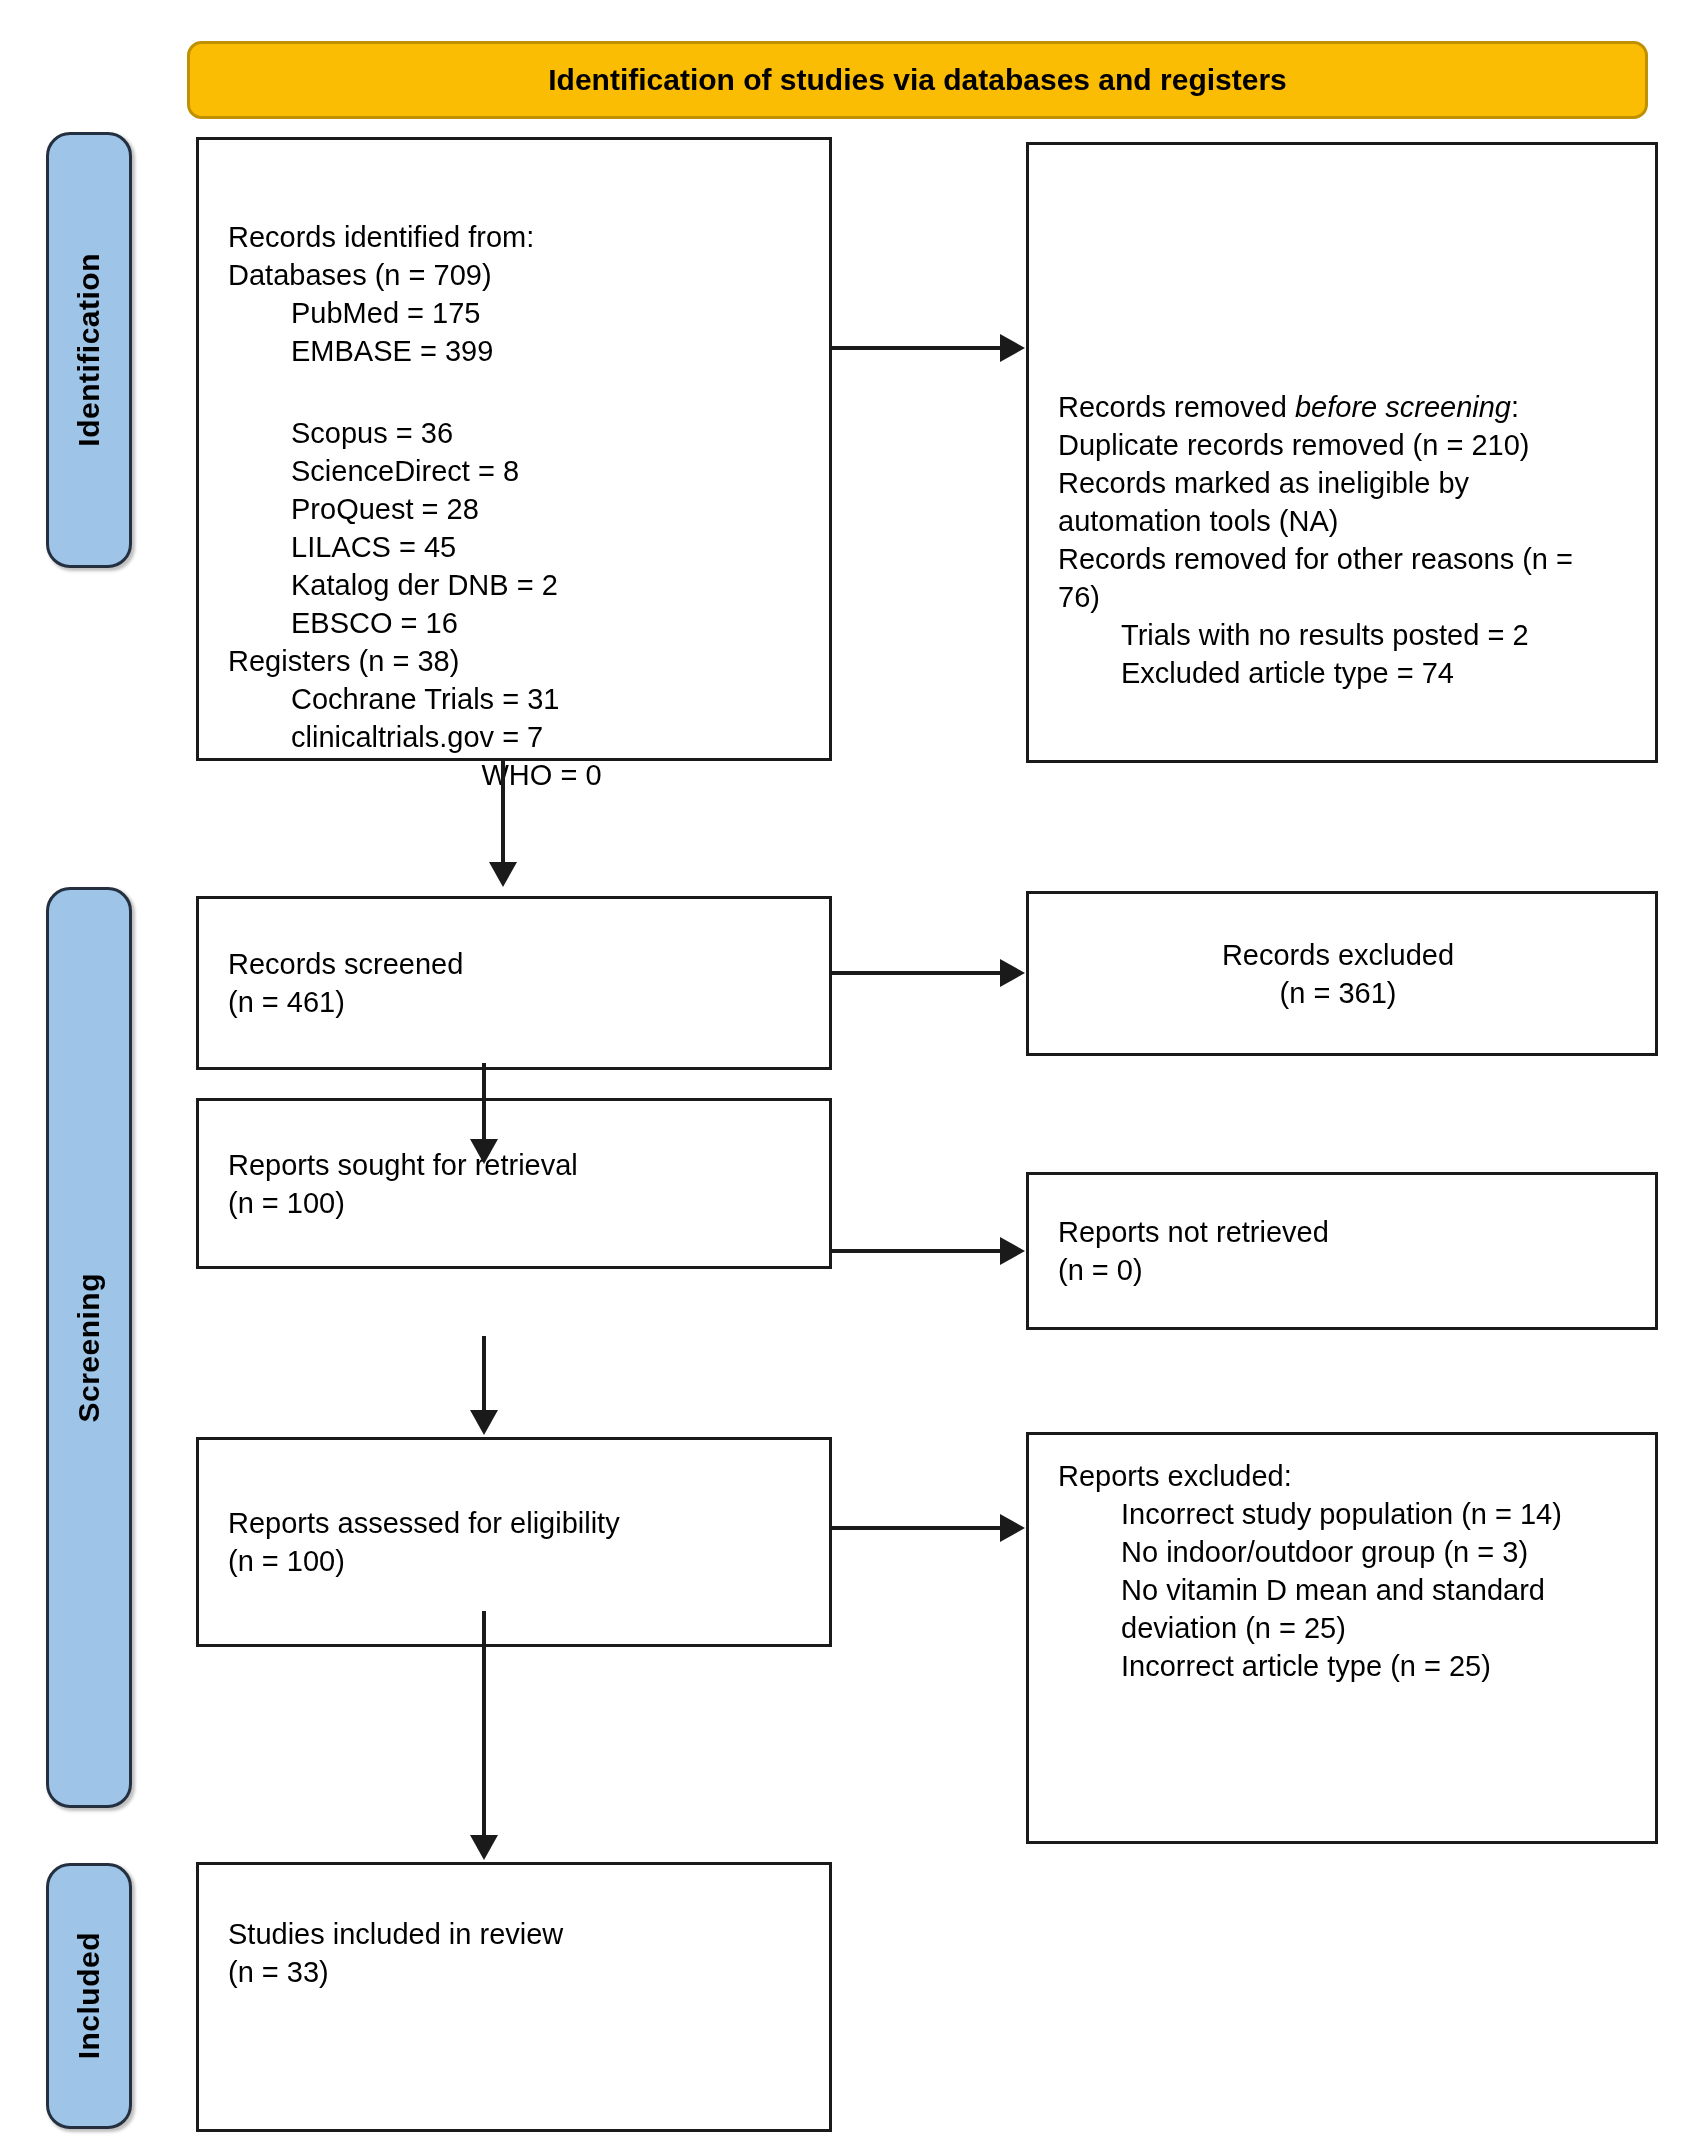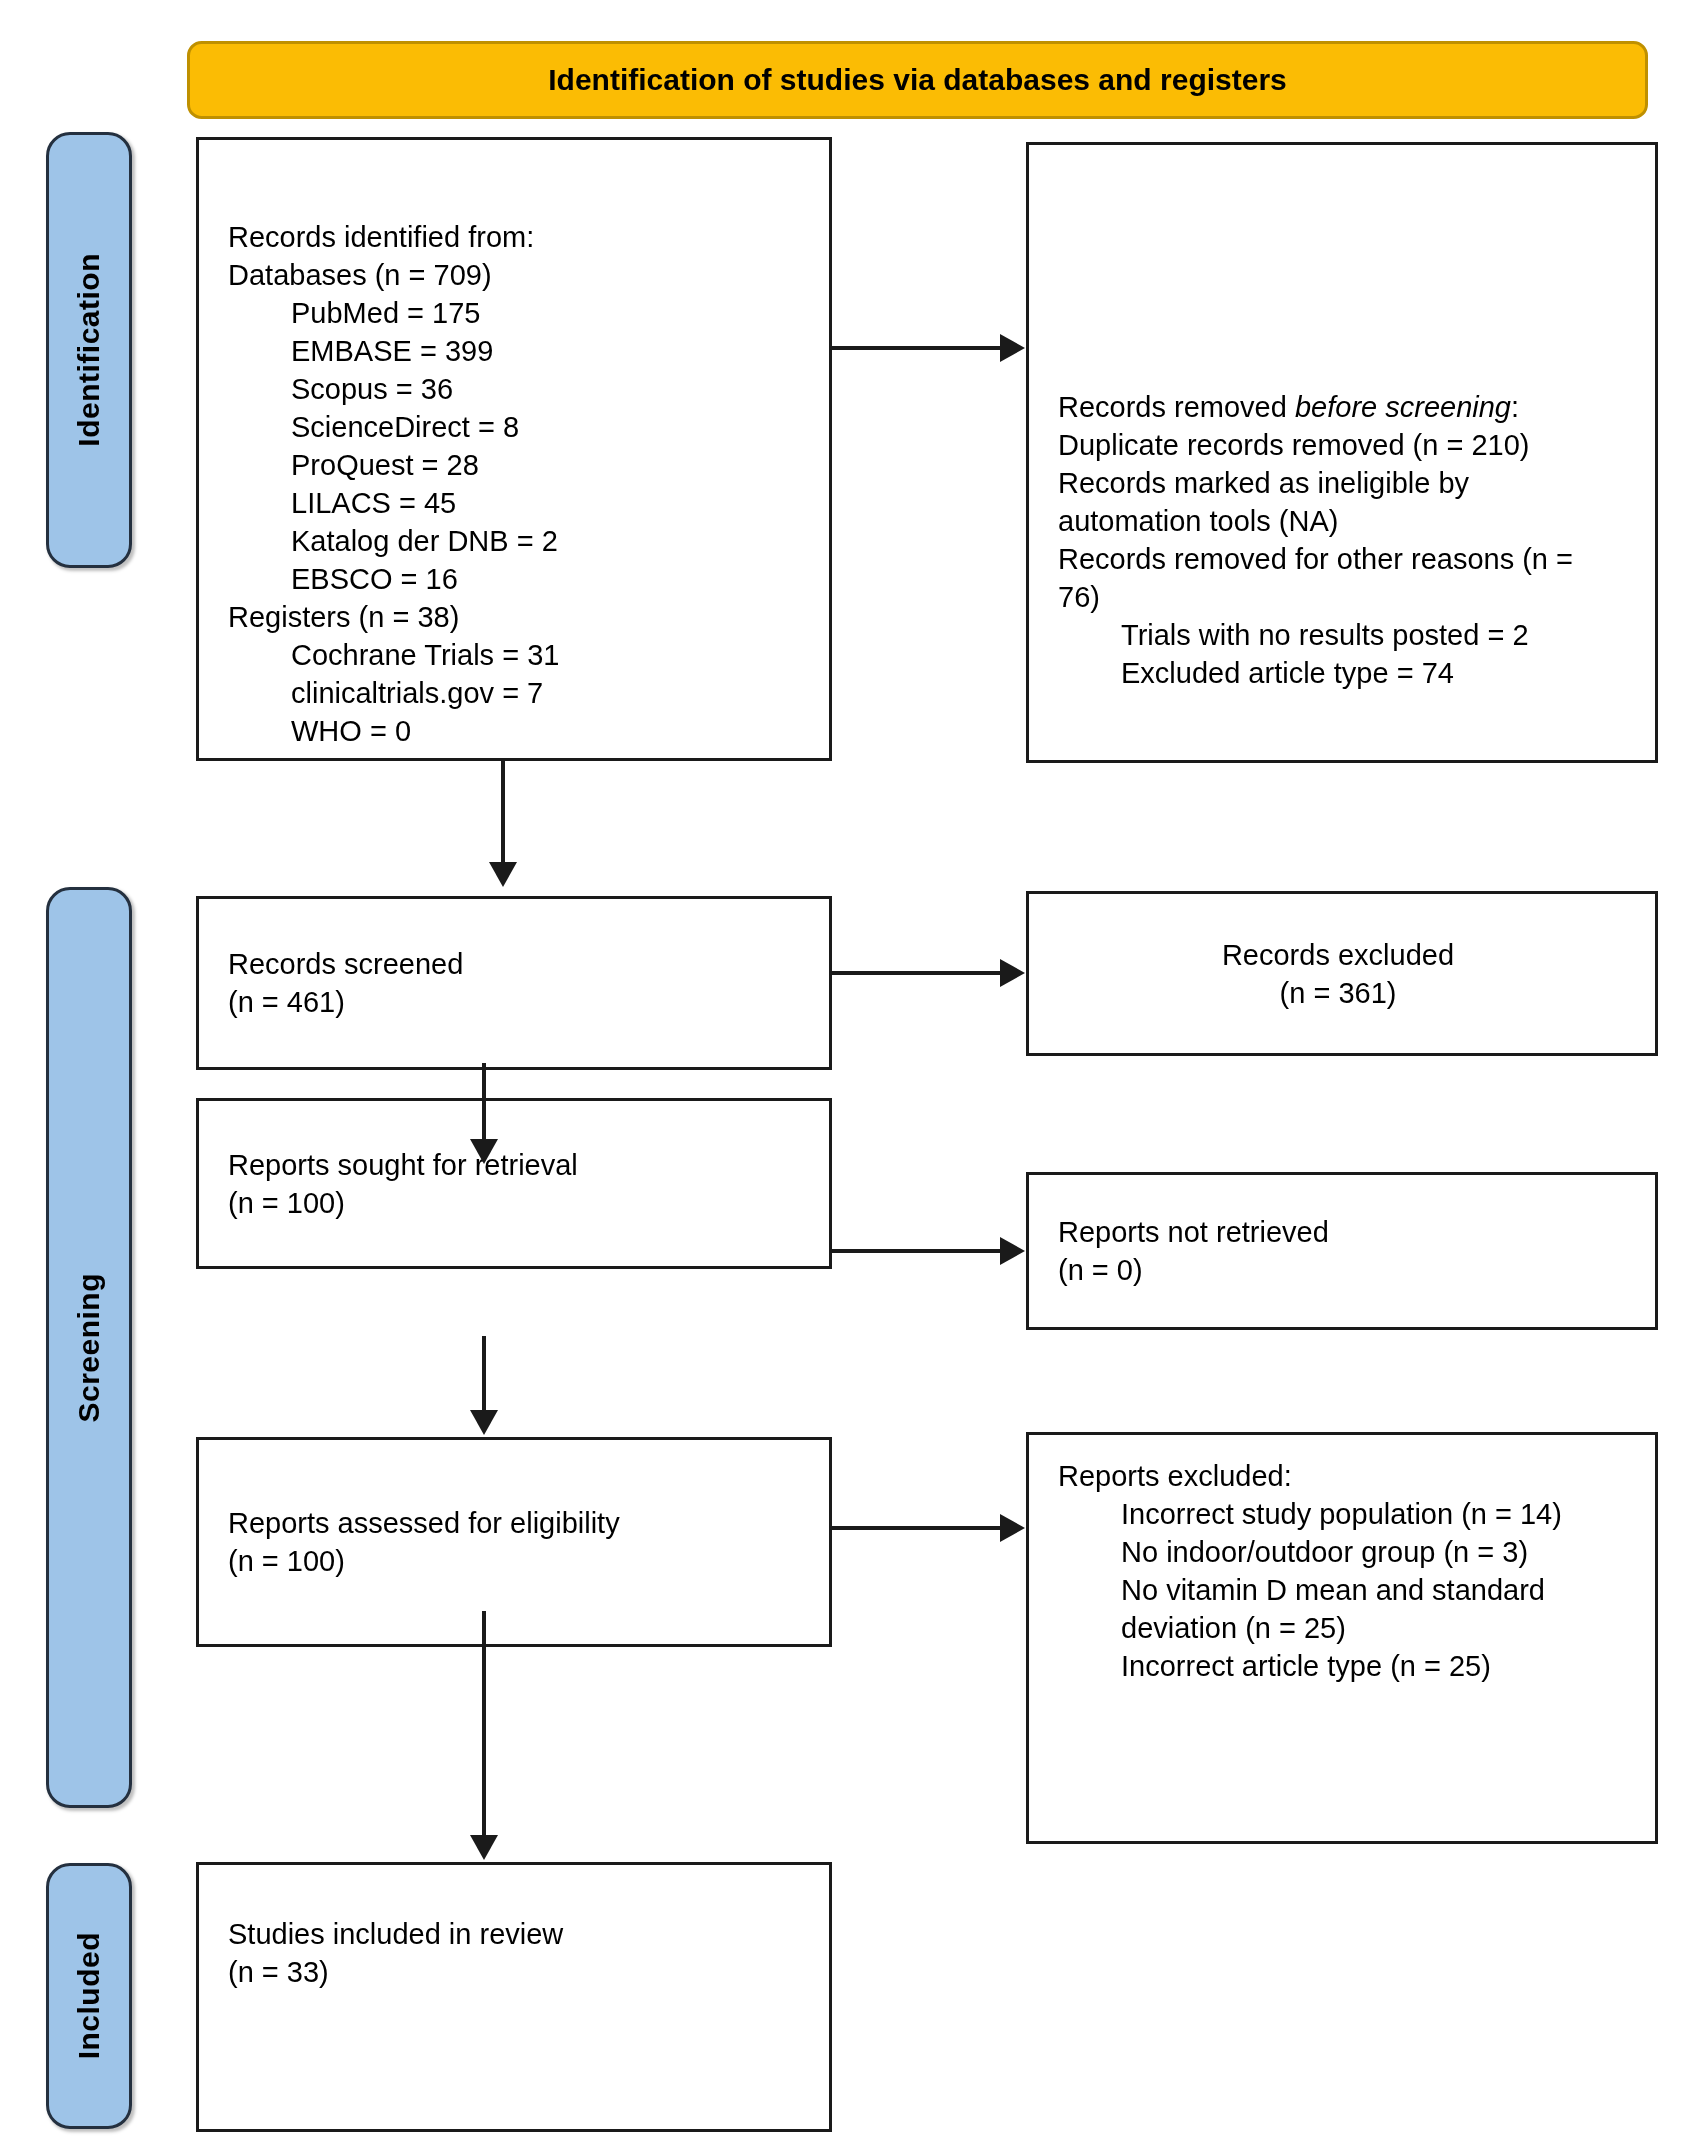--- a/index.html
+++ b/index.html
@@ -108,30 +108,30 @@
   </div>
   <div class="side side-included">
     <span class="rot">Included</span>
   </div>
 
   <div class="box col-left box-identified">
       <div>Records identified from:</div>
       <div>Databases (n = 709)</div>
       <div style="padding-left: 63px;">PubMed = 175</div>
       <div style="padding-left: 63px;">EMBASE = 399</div>
-      <div style="padding-left: 63px;">Scopus = 36</div>
+      <div style="padding-left: 63px; margin-top: 44px;">Scopus = 36</div>
       <div style="padding-left: 63px;">ScienceDirect = 8</div>
       <div style="padding-left: 63px;">ProQuest = 28</div>
       <div style="padding-left: 63px;">LILACS = 45</div>
       <div style="padding-left: 63px;">Katalog der DNB = 2</div>
       <div style="padding-left: 63px;">EBSCO = 16</div>
       <div>Registers (n = 38)</div>
       <div style="padding-left: 63px;">Cochrane Trials = 31</div>
       <div style="padding-left: 63px;">clinicaltrials.gov = 7</div>
-      <div style="padding-left: 63px;">WHO = 0</div>
+      <div style="padding-left: 63px; text-align: center;">WHO = 0</div>
     </div>
 
   <div class="box col-right box-removed">
     <div>
       <span>Records removed </span><span class="em">before screening</span><span>:</span>
     </div>
     <div>
         <div>Duplicate records removed (n = 210)</div>
         <div>Records marked as ineligible by automation tools (NA)</div>
         <div>Records removed for other reasons (n = 76)</div>

